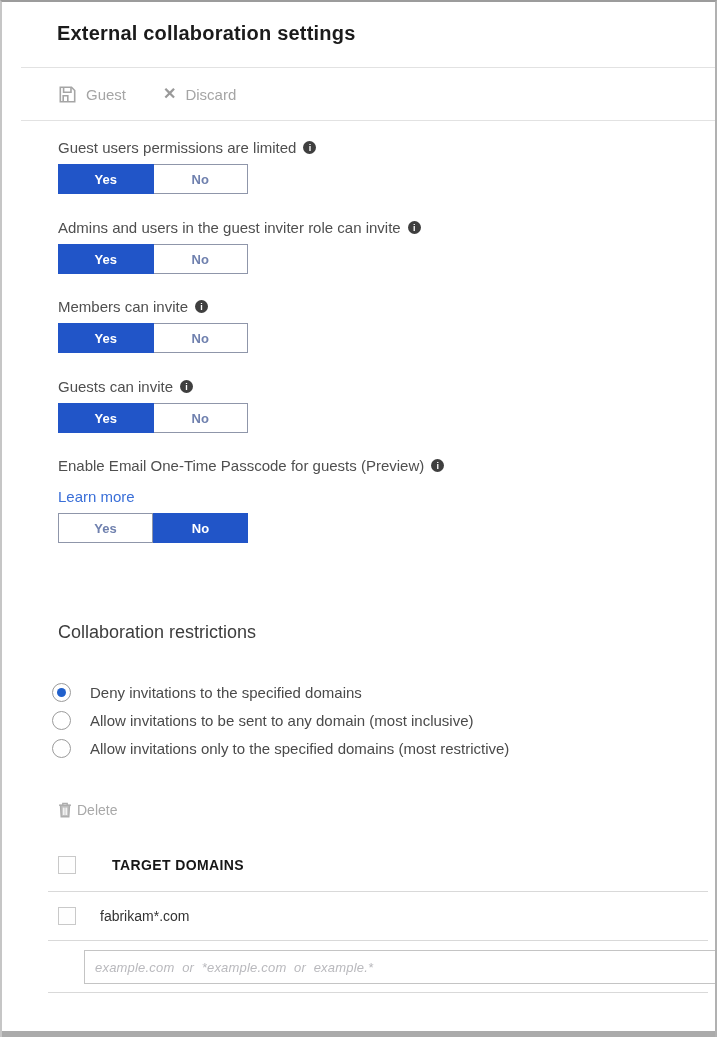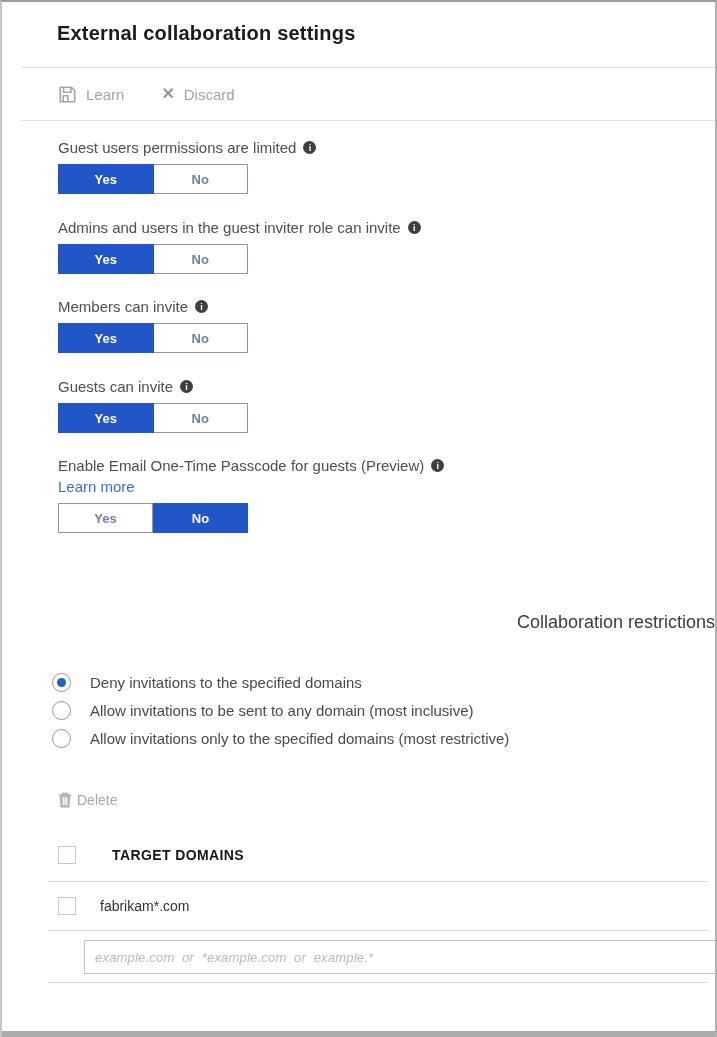--- a/index.html
+++ b/index.html
@@ -23,22 +23,22 @@
                font-size:9px; font-weight:700; display:inline-flex; align-items:center;
                justify-content:center; font-style:normal; flex:0 0 auto; }
   .toggle { display:flex; width:190px; height:30px; margin-top:7px; box-sizing:border-box; }
   .t-opt { flex:1; box-sizing:border-box; border:1px solid #8f96aa; background:#fff; color:#6f80ae;
            font-size:13px; font-weight:600; font-family:inherit; display:flex; align-items:center;
            justify-content:center; padding:0; cursor:default; }
   .t-opt.t-no { border-left:0; }
   .t-opt.sel { background:#2155c8; border-color:#2155c8; color:#fff; font-weight:700; }
   .t-opt.t-no.sel { border-left:1px solid #2155c8; }
   .mt39{margin-top:17px} .mt24{margin-top:24px} .mt23{margin-top:23px}
-  .learn-more { display:inline-block; margin-top:2px; font-size:15px; line-height:19px; color:#3a6fd8; text-decoration:none; }
-  .section-heading { margin:77px 0 0; font-size:18px; line-height:24px; font-weight:400; color:#3d3d3d;text-align:right; }
+  .learn-more { display:inline-block; margin-top:12px; font-size:15px; line-height:19px; color:#3a6fd8; text-decoration:none; }
+  .section-heading { margin:77px 0 0; font-size:18px; line-height:24px; font-weight:400; color:#3d3d3d; }
   .radio-group { margin-top:34px; margin-left:-6px; }
   .radio-row { display:flex; align-items:center; height:28px; gap:19px; cursor:default; }
   .radio { width:19px; height:19px; border-radius:50%; border:1px solid #9b9b9b; box-sizing:border-box;
            display:inline-flex; align-items:center; justify-content:center; background:#fff; flex:0 0 auto; }
   .radio.checked::after { content:""; width:9px; height:9px; border-radius:50%; background:#2160cb; }
   .radio-label { font-size:15px; color:#4a4a4a; }
   .delete-row { margin-top:38px; height:20px; display:flex; align-items:center; }
   .delete-btn { display:flex; align-items:center; gap:5px; color:#a9a9a9; font-size:14px;
                 background:none; border:0; padding:0; font-family:inherit; cursor:default; }
   .table-header-row { margin-top:32px; height:26px; display:flex; align-items:center; gap:36px; }
@@ -65,21 +65,21 @@
 
   <div class="toolbar">
     <button class="tb-btn">
       <span>
         <svg width="19" height="19" viewBox="0 0 19 19" fill="none" stroke="#a5a5a5" stroke-width="1.6">
           <path d="M2.3 2.3 h11.2 l3.2 3.2 v11.2 h-14.4 z"></path>
           <path d="M5.6 2.6 v4.6 h7.4 v-4.6"></path>
           <path d="M5.2 16.4 v-5.6 h4.6 v5.6"></path>
         </svg>
       </span>
-      <span>Learn</span>
+      <span>Guest</span>
     </button>
     <button class="tb-btn">
       <span class="x-icon">✕</span>
       <span>Discard</span>
     </button>
   </div>
   <hr class="divider">
 
   <main>
 

